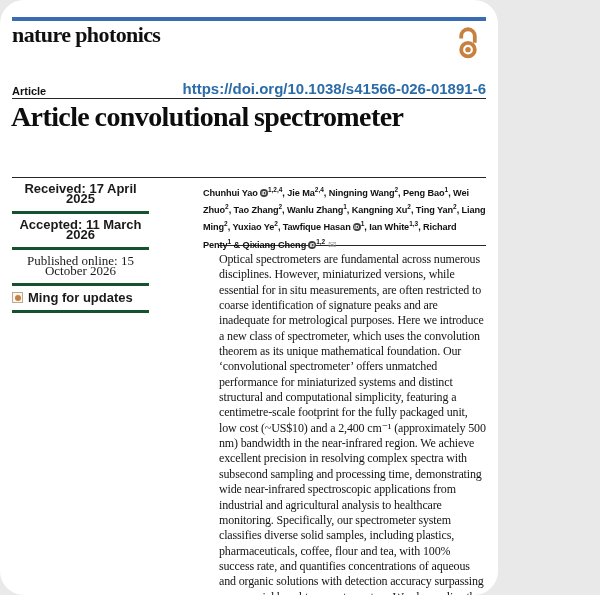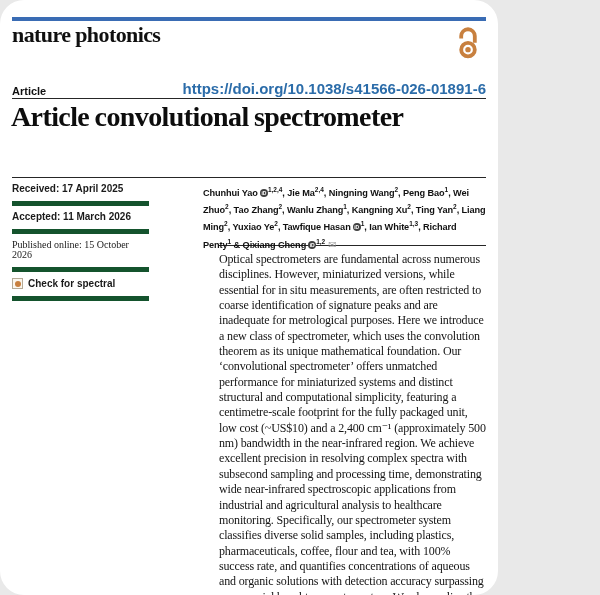--- a/index.html
+++ b/index.html
@@ -16,22 +16,22 @@
   .kicker { font-size:11px; font-weight:700; color:#111; }
   .doi { font-size:15px; font-weight:700; color:#2b6ca9; text-decoration:none; }
 
   .rule1 { position:absolute; left:12px; right:12px; top:98px; border-top:1px solid #262626; }
   .title { position:absolute; left:11px; top:101px; right:10px; font-family:"Liberation Serif","DejaVu Serif",serif;
            font-weight:700; font-size:28px; letter-spacing:-0.6px; word-spacing:-1px; color:#0d0d0d; }
   .rule2 { position:absolute; left:12px; right:12px; top:177px; border-top:1.5px solid #262626; }
 
   .columns { position:absolute; left:12px; right:12px; top:178px; bottom:0; display:flex; }
   aside { width:137px; margin-right:54px; }
-  .side-item { padding:6px 0 7px; border-bottom:5px solid #14532d; font-size:10px;
-               font-weight:700; line-height:10px; color:#1a1a1a; }
+  .side-item { padding:6px 0 7px; border-bottom:3px solid #14532d; font-size:13px;
+               font-weight:700; line-height:10px; color:#1a1a1a;text-align:center; }
   .side-item.serif { font-family:"Liberation Serif","DejaVu Serif",serif; font-weight:400; }
   .side-item.check { display:flex; align-items:center; gap:5px; cursor:pointer; }
   .cross { width:11px; height:11px; border:1px solid #b5ab97; background:#fbf7ef; flex:0 0 auto;
            display:inline-flex; align-items:center; justify-content:center; }
   .cross::after { content:""; width:6px; height:6px; border-radius:50%; background:#c8803f; }
 
   main { flex:1; min-width:0; }
   .authors { padding-top:5px; height:67px; font-size:9.2px; font-weight:700;
              line-height:14.2px; letter-spacing:-0.1px; color:#111; }
   .orcid { display:inline-block; width:8px; height:8px; border-radius:50%; background:#404040;
@@ -73,21 +73,21 @@
   <div class="rule2"></div>
 
   <div class="columns">
 
     <aside>
       <div class="side-item">Received: 17 April 2025</div>
       <div class="side-item">Accepted: 11 March 2026</div>
       <div class="side-item serif">Published online: 15 October 2026</div>
       <div class="side-item check">
         <span class="cross"></span>
-        <span>Check for spectral</span>
+        <span>Ming for updates</span>
       </div>
     </aside>
 
     <main>
       <div class="authors"><span>Chunhui Yao</span><span class="orcid">iD</span><sup class="asup">1,2,4</sup>, <span>Jie Ma</span><sup class="asup">2,4</sup>, <span>Ningning Wang</span><sup class="asup">2</sup>, <span>Peng Bao</span><sup class="asup">1</sup>, <span>Wei Zhuo</span><sup class="asup">2</sup>, <span>Tao Zhang</span><sup class="asup">2</sup>, <span>Wanlu Zhang</span><sup class="asup">1</sup>, <span>Kangning Xu</span><sup class="asup">2</sup>, <span>Ting Yan</span><sup class="asup">2</sup>, <span>Liang Ming</span><sup class="asup">2</sup>, <span>Yuxiao Ye</span><sup class="asup">2</sup>, <span>Tawfique Hasan</span><span class="orcid">iD</span><sup class="asup">1</sup>, <span>Ian White</span><sup class="asup">1,3</sup>, <span>Richard Penty</span><sup class="asup">1</sup> &amp; <span>Qixiang Cheng</span><span class="orcid">iD</span><sup class="asup">1,2</sup><span class="mail">✉</span></div>
       <p class="abstract">Optical spectrometers are fundamental across numerous disciplines. However, miniaturized versions, while essential for in situ measurements, are often restricted to coarse identification of signature peaks and are inadequate for metrological purposes. Here we introduce a new class of spectrometer, which uses the convolution theorem as its unique mathematical foundation. Our ‘convolutional spectrometer’ offers unmatched performance for miniaturized systems and distinct structural and computational simplicity, featuring a centimetre-scale footprint for the fully packaged unit, low cost (~US$10) and a 2,400 cm⁻¹ (approximately 500 nm) bandwidth in the near-infrared region. We achieve excellent precision in resolving complex spectra with subsecond sampling and processing time, demonstrating wide near-infrared spectroscopic applications from industrial and agricultural analysis to healthcare monitoring. Specifically, our spectrometer system classifies diverse solid samples, including plastics, pharmaceuticals, coffee, flour and tea, with 100% success rate, and quantifies concentrations of aqueous and organic solutions with detection accuracy surpassing commercial benchtop spectrometers. We also realize the non-invasive sensing of human biomarkers, such as skin moisture (mean absolute error = 2.49%), blood alcohol (1.70 mg dl⁻¹), blood lactate (0.81 mmol l⁻¹) and blood glucose (0.36 mmol l⁻¹), highlighting the potential of this new class of spectrometers for low-cost, high-precision, portable and/or wearable spectral metrology.</p>
     </main>
 
   </div>
 </div>

